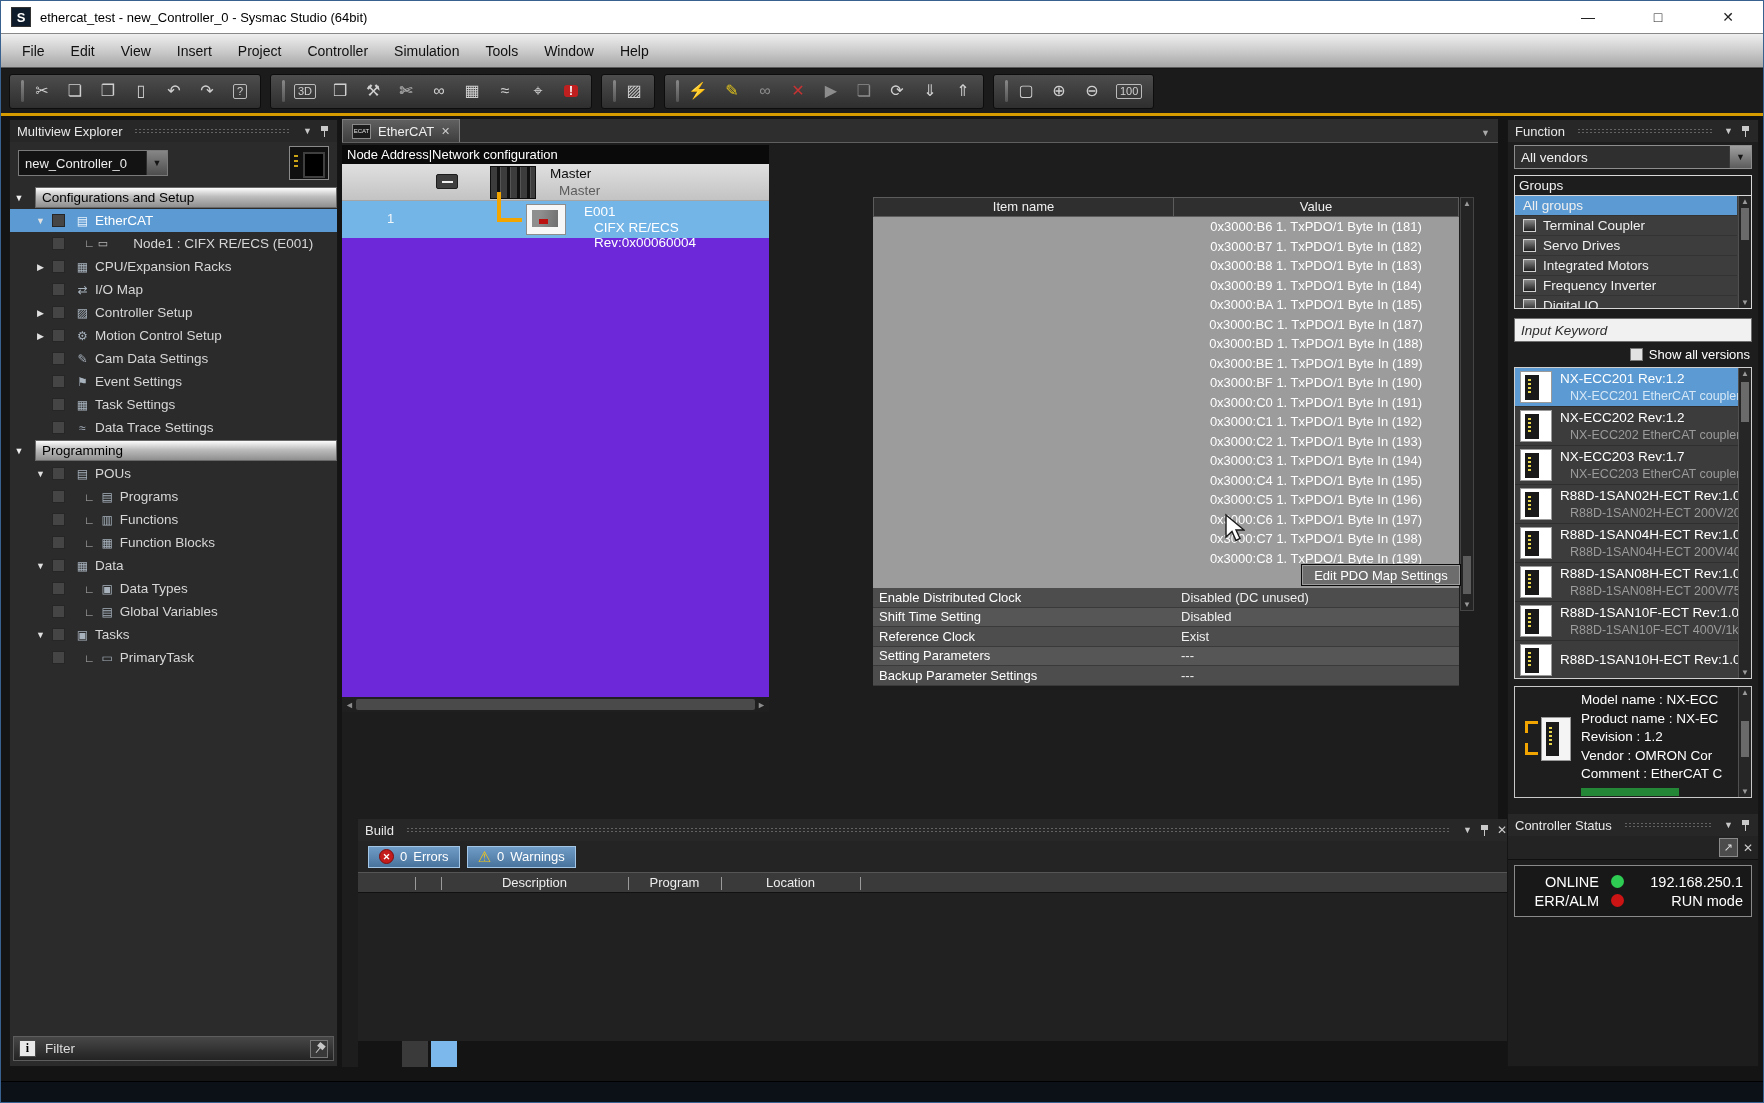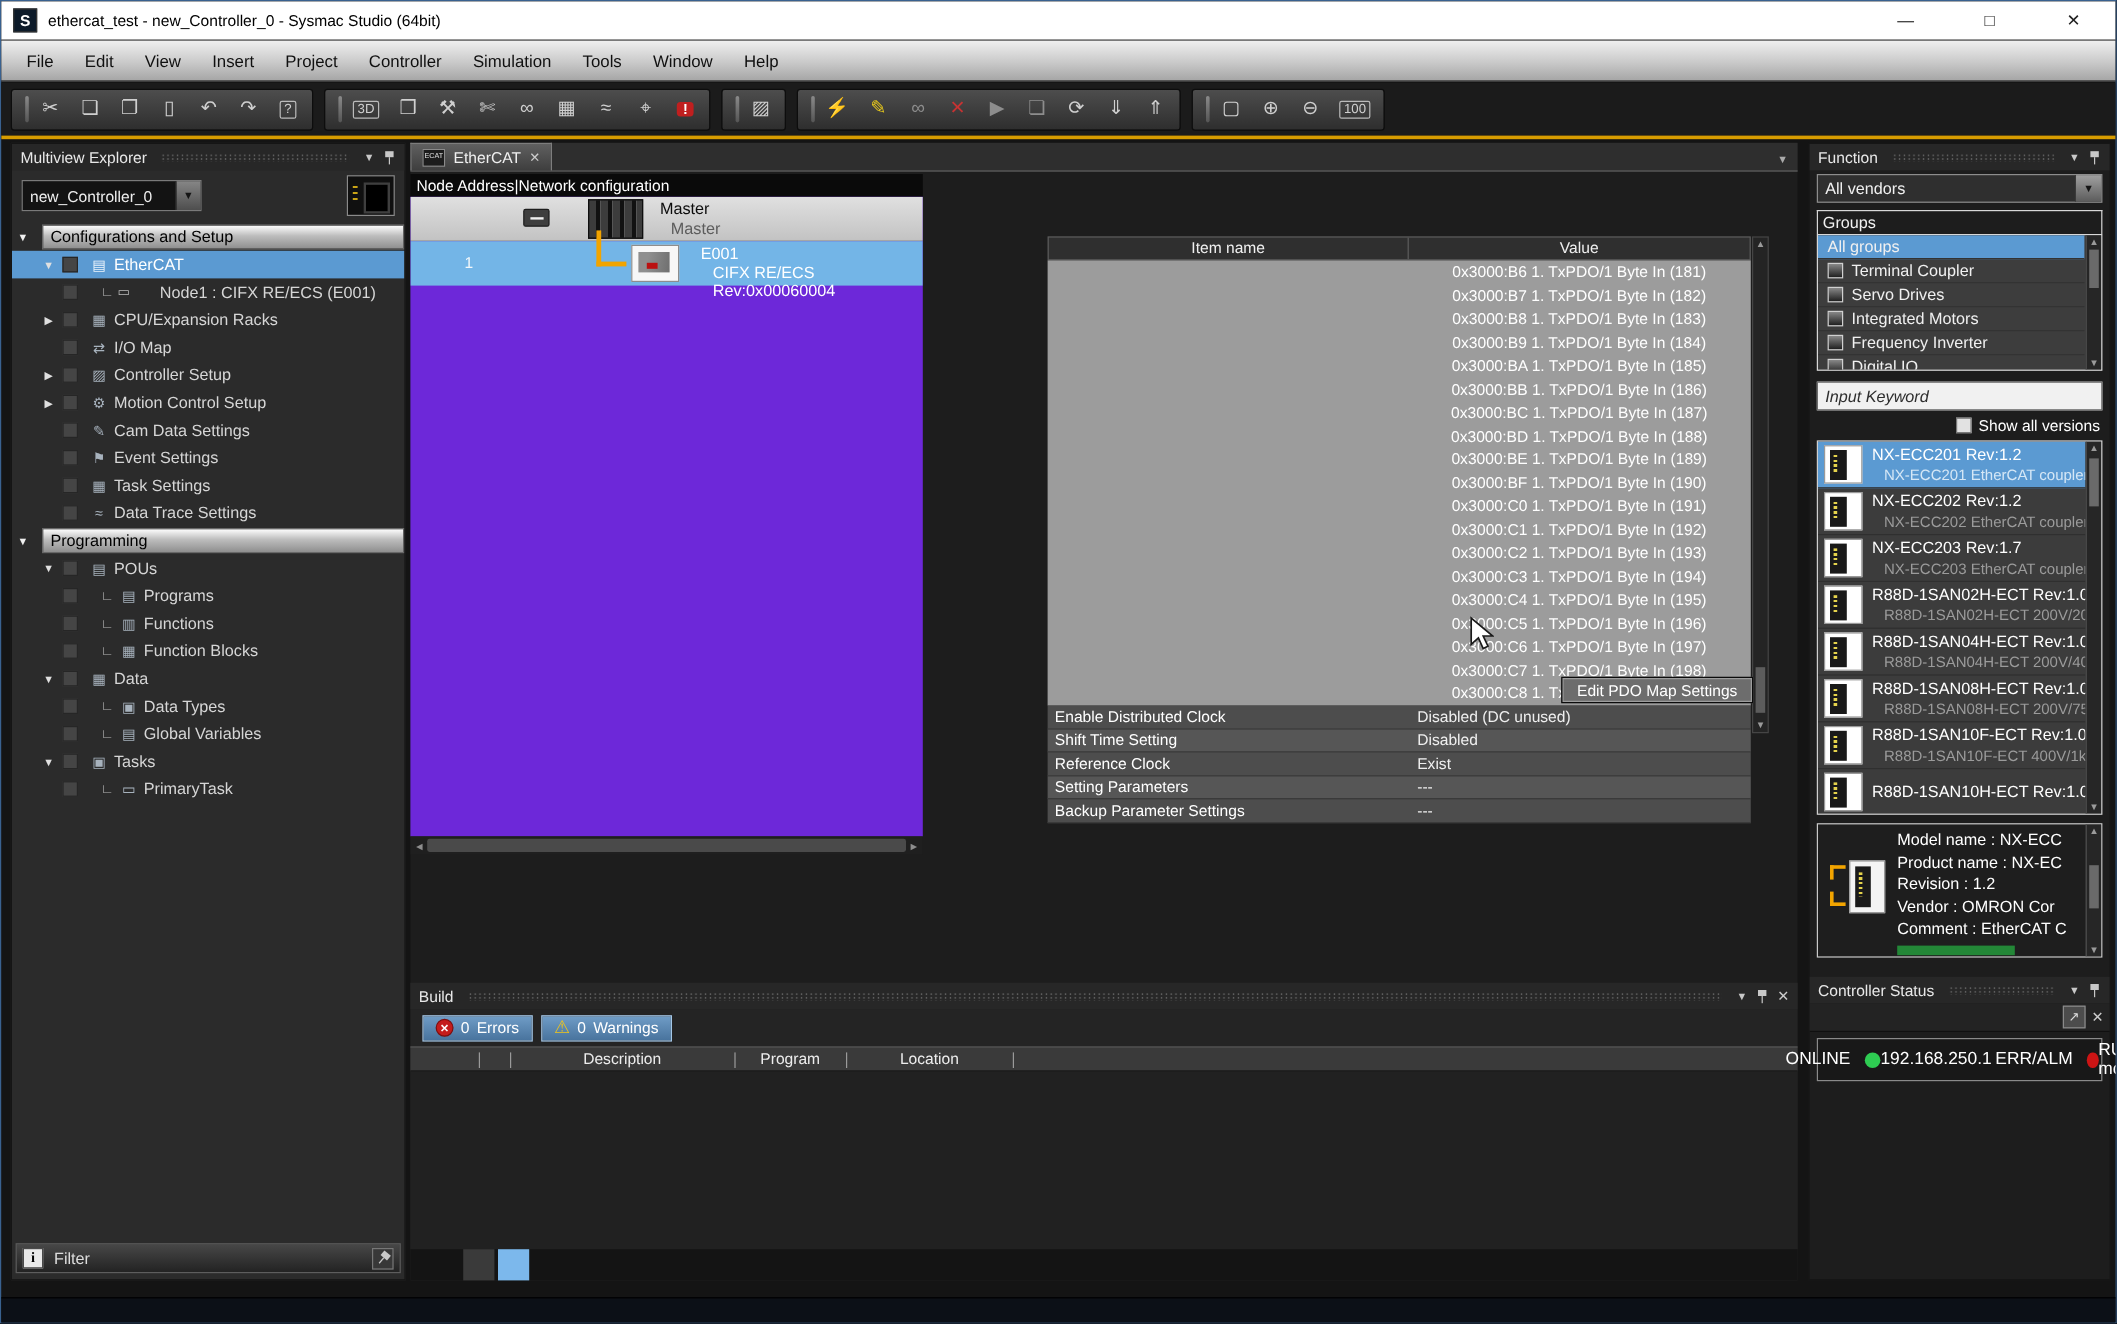--- a/index.html
+++ b/index.html
@@ -107,21 +107,21 @@
 .prop-row .pv{flex:1;padding-left:8px;color:#efefef}
 .vscroll{position:absolute;left:587px;top:78px;width:14px;height:414px;background:#242424;border:1px solid #454545}
 .vscroll .up{position:absolute;top:1px;left:0;right:0;text-align:center;color:#9a9a9a;font-size:8px}
 .vscroll .dn{position:absolute;bottom:1px;left:0;right:0;text-align:center;color:#9a9a9a;font-size:8px}
 .vscroll .thumb{position:absolute;left:2px;right:2px;top:358px;height:38px;background:#5c5c5c}
 .devgroup{position:absolute;left:8px;top:500px;width:612px;height:84px;border:1px solid #c6c6c6;border-radius:4px}
 .dg-legend{position:absolute;left:13px;top:-9px;background:#1d1d1d;padding:0 6px;color:#e2e2e2;font-size:13.5px}
 .dg-text{position:absolute;left:14px;top:13px;color:#e2e2e2;font-size:13.5px}
 
 
-.build{position:absolute;left:0;top:700px;width:1156px;height:248px;background:#242424;display:flex;flex-direction:column}
+.build{position:absolute;left:16px;top:700px;width:1156px;height:248px;background:#242424;display:flex;flex-direction:column}
 .btnrow{height:31px;display:flex;align-items:center;gap:7px;padding-left:10px}
 .bbtn{height:22px;display:flex;align-items:center;gap:6px;padding:0 10px;background:linear-gradient(#6f9cc6,#48739d);border:1px solid #a3c6e6;color:#fff;font-size:13px}
 .errdot{width:15px;height:15px;border-radius:50%;background:#c41c1c;border:1px solid #7d0e0e;color:#fff;font-size:9px;font-weight:bold;display:flex;align-items:center;justify-content:center}
 .warntri{color:#efc51b;font-size:15px;line-height:1}
 .bcols{height:21px;background:#3a3a3a;border-top:1px solid #555;border-bottom:1px solid #111;position:relative;color:#ededed;font-size:13px}
 .bcols .sep{position:absolute;top:4px;width:1px;height:13px;background:#9a9a9a}
 .bcols .clabel{position:absolute;top:2px;text-align:center}
 .bbody{flex:1;background:#212121}
 .btabs{height:26px;display:flex;gap:3px;padding-left:44px;background:#141414}
 .btab{height:26px;padding:0 13px;display:flex;align-items:center;font-size:13.5px;background:#3a3a3a;color:#939393}
@@ -160,21 +160,21 @@
 .dev2 .el1{position:absolute;left:0;top:4px;width:13px;height:12px;border-left:3px solid #f2a400;border-top:3px solid #f2a400}
 .dev2 .el2{position:absolute;left:0;top:26px;width:13px;height:12px;border-left:3px solid #f2a400;border-bottom:3px solid #f2a400}
 .dev2 .box{position:absolute;right:2px;top:0;width:30px;height:44px;background:#f4f4f4;border:1px solid #999}
 .dev2 .box::after{content:"";position:absolute;left:4px;top:4px;width:13px;height:34px;background:#1a1a1a}
 .dev2 .box::before{content:"";position:absolute;left:7px;top:9px;width:3px;height:20px;background:repeating-linear-gradient(#e5d34c 0 2px,transparent 2px 4px);z-index:2}
 .dlines{position:absolute;left:66px;top:4px;right:15px}
 .dline{color:#fff;font-size:13.5px;line-height:18.5px;white-space:nowrap}
 .urlfrag{position:absolute;left:66px;top:101px;width:98px;height:8px;background:#259a3c;opacity:.85}
 .cs-tools{height:24px;display:flex;justify-content:flex-end;align-items:center;gap:5px;padding-right:5px;background:#232323;border-bottom:1px solid #101010}
 .toolbox16{width:19px;height:19px;border:1px solid #8a8a8a;background:#4c4c4c;color:#e0e0e0;font-size:11px;display:flex;align-items:center;justify-content:center}
-.cs-box{margin:5px 6px 0 6px;height:36px;border:1px solid #8a8a8a;background:#181818;display:flex;flex-direction:row;justify-content:center;gap:3px;padding:0 8px}
+.cs-box{margin:5px 6px 0 6px;height:52px;border:1px solid #8a8a8a;background:#181818;display:flex;flex-direction:column;justify-content:center;gap:3px;padding:0 8px}
 .cs-row{display:flex;align-items:center;font-size:14.5px;color:#fff}
 .cs-label{width:76px;text-align:right}
 .dot{width:13px;height:13px;border-radius:50%;margin-left:12px}
 .cs-val{margin-left:auto}
 
 
 .statusbar{position:absolute;left:0;top:1080px;width:100%;height:22px;background:#0c1017;border-top:1px solid #000}
 .cursor{position:absolute;z-index:60}
 </style>
 </head>
@@ -542,24 +542,20 @@
           <div class="pdo-row">
             <div class="pdo-item"></div>
             <div class="pdo-val">0x3000:B9 1. TxPDO/1 Byte In (184)</div>
           </div>
           <div class="pdo-row">
             <div class="pdo-item"></div>
             <div class="pdo-val">0x3000:BA 1. TxPDO/1 Byte In (185)</div>
           </div>
           <div class="pdo-row">
             <div class="pdo-item"></div>
-            <div class="pdo-val">0x3000:BB 1. TxPDO/1 Byte In (186)</div>
-          </div>
-          <div class="pdo-row">
-            <div class="pdo-item"></div>
             <div class="pdo-val">0x3000:BC 1. TxPDO/1 Byte In (187)</div>
           </div>
           <div class="pdo-row">
             <div class="pdo-item"></div>
             <div class="pdo-val">0x3000:BD 1. TxPDO/1 Byte In (188)</div>
           </div>
           <div class="pdo-row">
             <div class="pdo-item"></div>
             <div class="pdo-val">0x3000:BE 1. TxPDO/1 Byte In (189)</div>
           </div>

